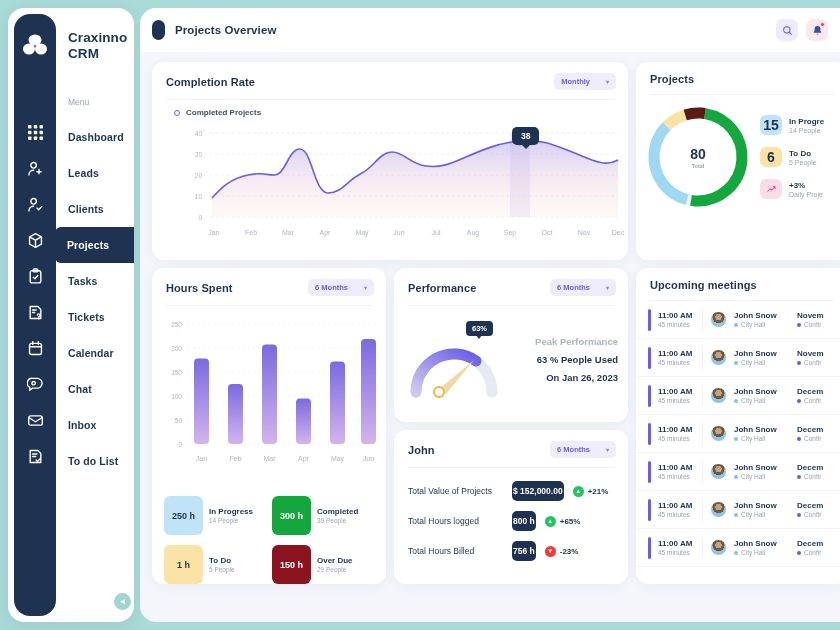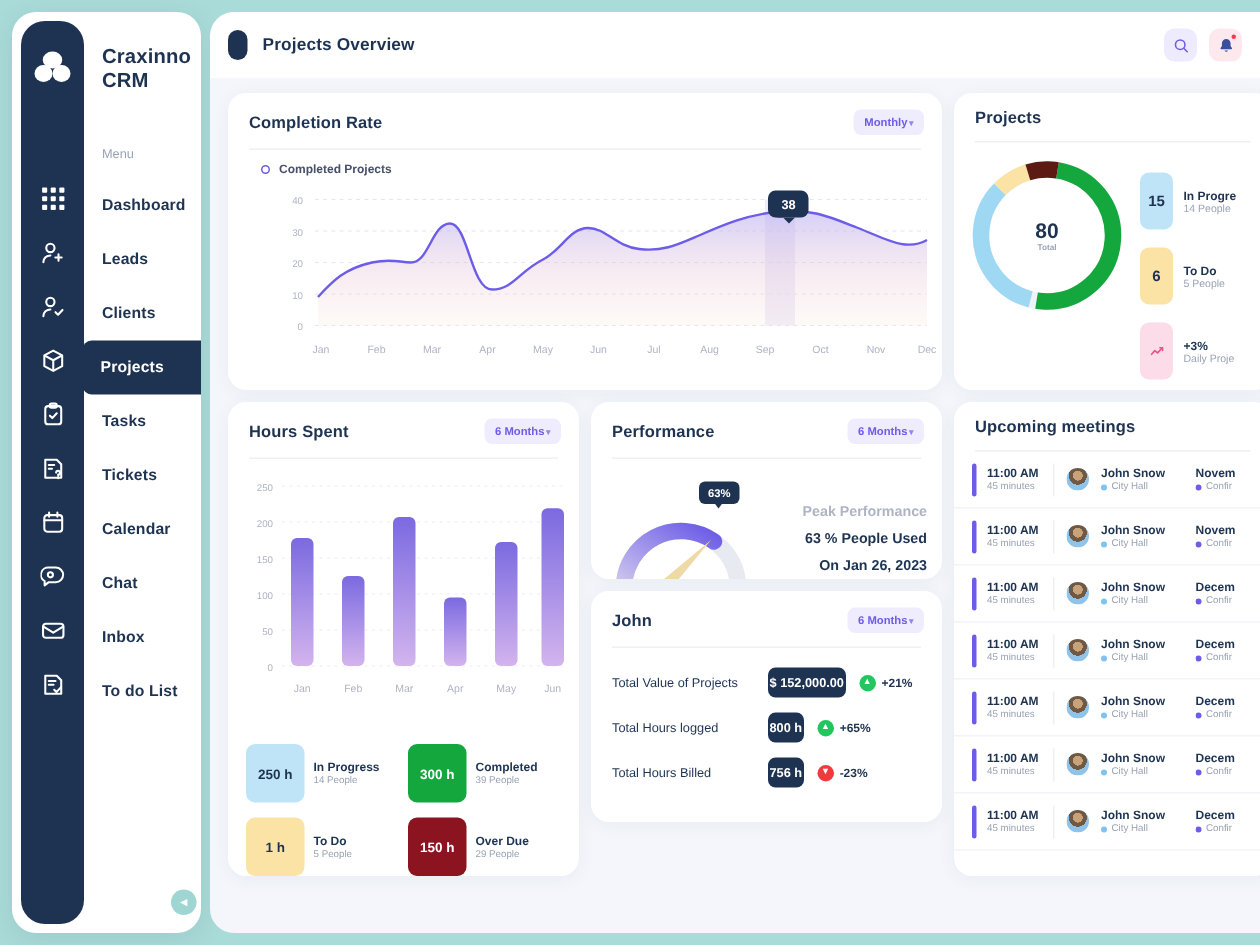--- a/index.html
+++ b/index.html
@@ -120,21 +120,21 @@
     padding: 11px 12px 9px 14px;
   }
   .card-title {
     font-size: 11px; font-weight: 700; color: #1e3352; letter-spacing: .1px;
   }
   .period-chip {
     margin-left: auto;
     background: #efecfd; color: #6c5ce7;
     font-size: 7.5px; font-weight: 700;
     padding: 4px 7px; border-radius: 5px;
-    display: flex; align-items: center; gap: 1px;
+    display: flex; align-items: center; gap: 16px;
     cursor: pointer;
   }
   .period-chip .car { font-size: 6px; opacity: .7; }
   .card-sep { height: 1px; background: #eef0f6; margin: 0 14px; }
   
   #completion-card { grid-column: 1; grid-row: 1; }
   #legend-row {
     display: flex; align-items: center; gap: 6px;
     padding: 8px 0 0 22px;
   }
@@ -165,35 +165,35 @@
   #donut { position: relative; width: 112px; height: 112px; flex: none; }
   #donut-center {
     position: absolute; left: 50%; top: 50%;
     transform: translate(-50%,-50%); text-align: center;
   }
   #donut-total { font-size: 14px; font-weight: 700; color: #1e3352; }
   #donut-total-lbl { font-size: 5.5px; color: #9aa3b4; font-weight: 700; margin-top: 1px; }
   #donut-legend { padding: 14px 0 0 6px; display: flex; flex-direction: column; gap: 12px; }
   .dl-row { display: flex; align-items: center; gap: 7px; }
   .dl-badge {
-    width: 22px; height: 38px; border-radius: 6px;
+    width: 22px; height: 20px; border-radius: 6px;
     display: flex; align-items: center; justify-content: center;
-    font-size: 10px; font-weight: 700; color: #1e3352; flex: none;
+    font-size: 14px; font-weight: 700; color: #1e3352; flex: none;
   }
   .dl-badge.blue { background: #bfe4f7; }
   .dl-badge.yellow { background: #fbe3a6; }
   .dl-badge.pink { background: #fcdce8; }
   .dl-badge.pink svg { width: 11px; height: 11px; }
   .dl-t1 { font-size: 8px; font-weight: 700; color: #1e3352; white-space: nowrap; }
   .dl-t2 { font-size: 7px; color: #9aa3b4; white-space: nowrap; margin-top: 1px; }
   
   #bottom-left { grid-column: 1; grid-row: 2; display: flex; gap: 8px; }
   #hours-card { width: 234px; flex: none; height: 316px; }
   #perf-stats { width: 234px; display: flex; flex-direction: column; gap: 8px; }
-  #perf-card { height: 118px; }
+  #perf-card { height: 154px; }
   #stats-card { height: 154px; }
   #meetings-card { grid-column: 2; grid-row: 2; height: 316px; }
   
   #bars-area { position: relative; height: 180px; padding-left: 4px; }
   .bars-lbl { font-size: 6.5px; fill: #aeb4c4; font-family: "Liberation Sans", sans-serif; }
   #hours-legend {
     padding: 10px 12px 0 12px;
     display: grid; grid-template-columns: 1fr 1fr;
     gap: 10px 6px;
   }

